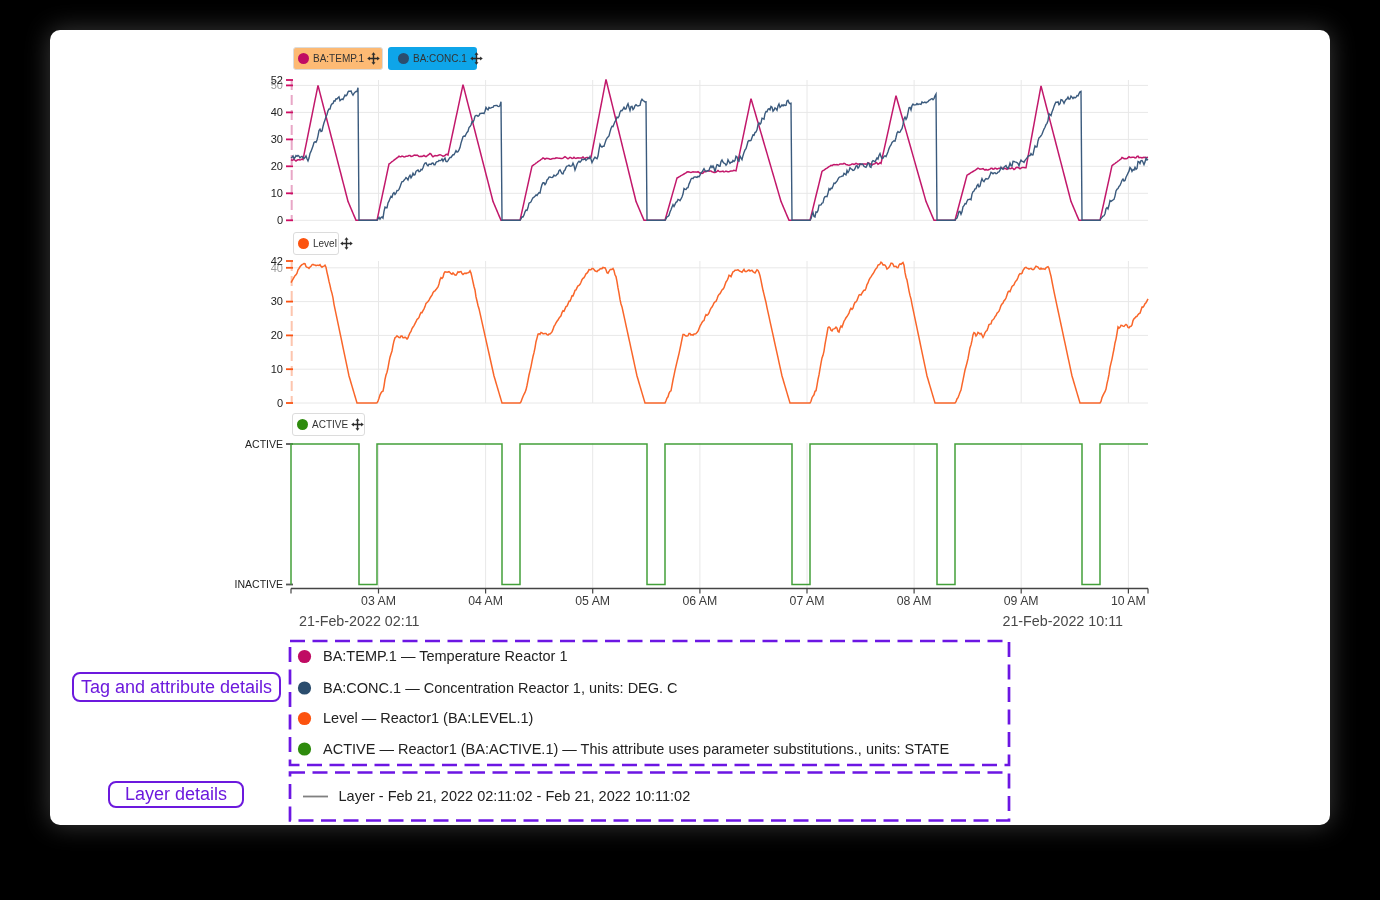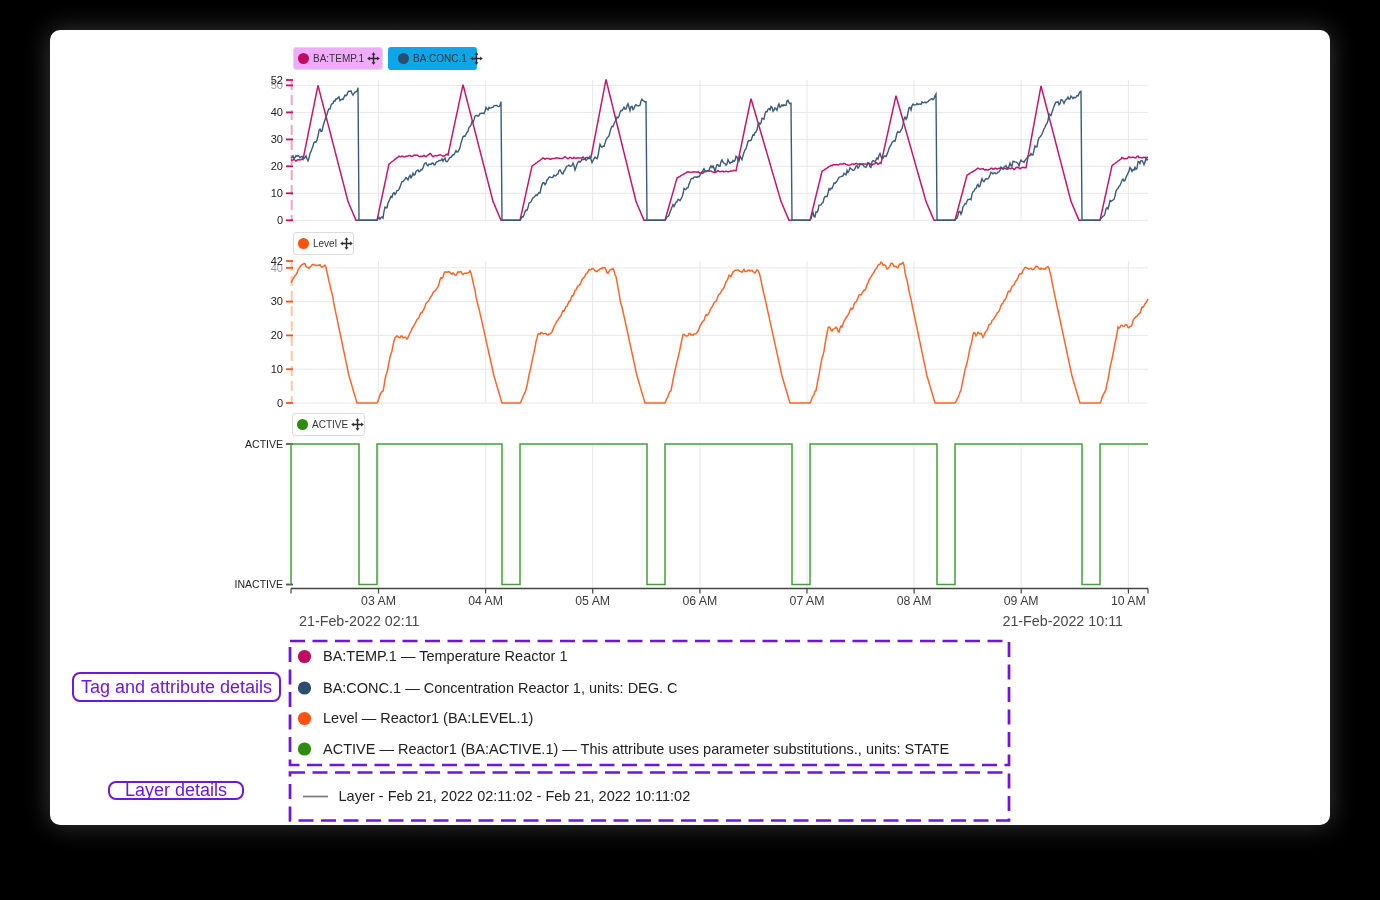--- a/index.html
+++ b/index.html
@@ -106,45 +106,45 @@
     <text x="323" y="661.3" font-family="Liberation Sans, sans-serif" font-size="14.5" fill="#222" text-anchor="start" font-weight="400">BA:TEMP.1 — Temperature Reactor 1</text>
     <circle cx="304.5" cy="688.0" r="6.6" fill="#2b4d6e"></circle>
     <text x="323" y="692.8" font-family="Liberation Sans, sans-serif" font-size="14.5" fill="#222" text-anchor="start" font-weight="400">BA:CONC.1 — Concentration Reactor 1, units: DEG. C</text>
     <circle cx="304.5" cy="718.5" r="6.6" fill="#fc530f"></circle>
     <text x="323" y="723.3" font-family="Liberation Sans, sans-serif" font-size="14.5" fill="#222" text-anchor="start" font-weight="400">Level — Reactor1 (BA:LEVEL.1)</text>
     <circle cx="304.5" cy="749.0" r="6.6" fill="#2e8b0d"></circle>
     <text x="323" y="753.8" font-family="Liberation Sans, sans-serif" font-size="14.5" fill="#222" text-anchor="start" font-weight="400">ACTIVE — Reactor1 (BA:ACTIVE.1) — This attribute uses parameter substitutions., units: STATE</text>
     <line x1="303" y1="796.5" x2="328" y2="796.5" stroke="#808080" stroke-width="1.8"></line>
     <text x="338.5" y="801.3" font-family="Liberation Sans, sans-serif" font-size="14.5" fill="#222" text-anchor="start" font-weight="400">Layer - Feb 21, 2022 02:11:02 - Feb 21, 2022 10:11:02</text>
   </svg>
-<div style="position:absolute;left:293px;top:46.5px;width:90px;height:23px;background:#f0abfc;border:1px solid #dcdcdc;border-radius:3px;display:flex;align-items:center;padding:0 4px;box-sizing:border-box">
+<div style="position:absolute;left:293px;top:46.5px;width:90px;height:23px;background:#fdba74;border:1px solid #dcdcdc;border-radius:3px;display:flex;align-items:center;padding:0 4px;box-sizing:border-box">
     <span style="width:11px;height:11px;border-radius:50%;background:#c00b63;flex:none"></span>
     <span style="font-size:10px;color:#333;white-space:nowrap;margin:0 3px 0 4px">BA:TEMP.1</span>
     <svg width="13" height="13" viewBox="0 0 24 24" style="display:block;flex:none">
       <path d="M12 0.5 L8.3 5.3 h7.4 Z M12 23.5 L8.3 18.7 h7.4 Z M0.5 12 L5.3 8.3 v7.4 Z M23.5 12 L18.7 8.3 v7.4 Z" fill="#2a2a2a"></path>
       <path d="M12 4 V20 M4 12 H20" stroke="#2a2a2a" stroke-width="2.6"></path>
     </svg>
   </div>
 <div style="position:absolute;left:388px;top:46.5px;width:89px;height:23px;background:#0ea5e9;border:6px solid #0ea5e9;border-radius:3px;display:flex;align-items:center;padding:0 4px;box-sizing:border-box">
     <span style="width:11px;height:11px;border-radius:50%;background:#2b4d6e;flex:none"></span>
     <span style="font-size:10px;color:#333;white-space:nowrap;margin:0 3px 0 4px">BA:CONC.1</span>
     <svg width="13" height="13" viewBox="0 0 24 24" style="display:block;flex:none">
       <path d="M12 0.5 L8.3 5.3 h7.4 Z M12 23.5 L8.3 18.7 h7.4 Z M0.5 12 L5.3 8.3 v7.4 Z M23.5 12 L18.7 8.3 v7.4 Z" fill="#2a2a2a"></path>
       <path d="M12 4 V20 M4 12 H20" stroke="#2a2a2a" stroke-width="2.6"></path>
     </svg>
   </div>
-<div style="position:absolute;left:293px;top:232px;width:61px;height:23px;background:#fff;border:1px solid #dcdcdc;border-radius:3px;display:flex;align-items:center;padding:0 4px;box-sizing:border-box">
+<div style="position:absolute;left:293px;top:232px;width:46px;height:23px;background:#fff;border:1px solid #dcdcdc;border-radius:3px;display:flex;align-items:center;padding:0 4px;box-sizing:border-box">
     <span style="width:11px;height:11px;border-radius:50%;background:#fc530f;flex:none"></span>
     <span style="font-size:10px;color:#333;white-space:nowrap;margin:0 3px 0 4px">Level</span>
     <svg width="13" height="13" viewBox="0 0 24 24" style="display:block;flex:none">
       <path d="M12 0.5 L8.3 5.3 h7.4 Z M12 23.5 L8.3 18.7 h7.4 Z M0.5 12 L5.3 8.3 v7.4 Z M23.5 12 L18.7 8.3 v7.4 Z" fill="#2a2a2a"></path>
       <path d="M12 4 V20 M4 12 H20" stroke="#2a2a2a" stroke-width="2.6"></path>
     </svg>
   </div>
 <div style="position:absolute;left:292px;top:412.5px;width:73px;height:23px;background:#fff;border:1px solid #dcdcdc;border-radius:3px;display:flex;align-items:center;padding:0 4px;box-sizing:border-box">
     <span style="width:11px;height:11px;border-radius:50%;background:#2e8b0d;flex:none"></span>
     <span style="font-size:10px;color:#333;white-space:nowrap;margin:0 3px 0 4px">ACTIVE</span>
     <svg width="13" height="13" viewBox="0 0 24 24" style="display:block;flex:none">
       <path d="M12 0.5 L8.3 5.3 h7.4 Z M12 23.5 L8.3 18.7 h7.4 Z M0.5 12 L5.3 8.3 v7.4 Z M23.5 12 L18.7 8.3 v7.4 Z" fill="#2a2a2a"></path>
       <path d="M12 4 V20 M4 12 H20" stroke="#2a2a2a" stroke-width="2.6"></path>
     </svg>
   </div>
 <div class="btn" style="left:72px;top:672px;width:209px;height:30px">Tag and attribute details</div>
-<div class="btn" style="left:108px;top:781px;width:136px;height:19px">Layer details</div>
+<div class="btn" style="left:108px;top:781px;width:136px;height:27px">Layer details</div>
 </body></html>

